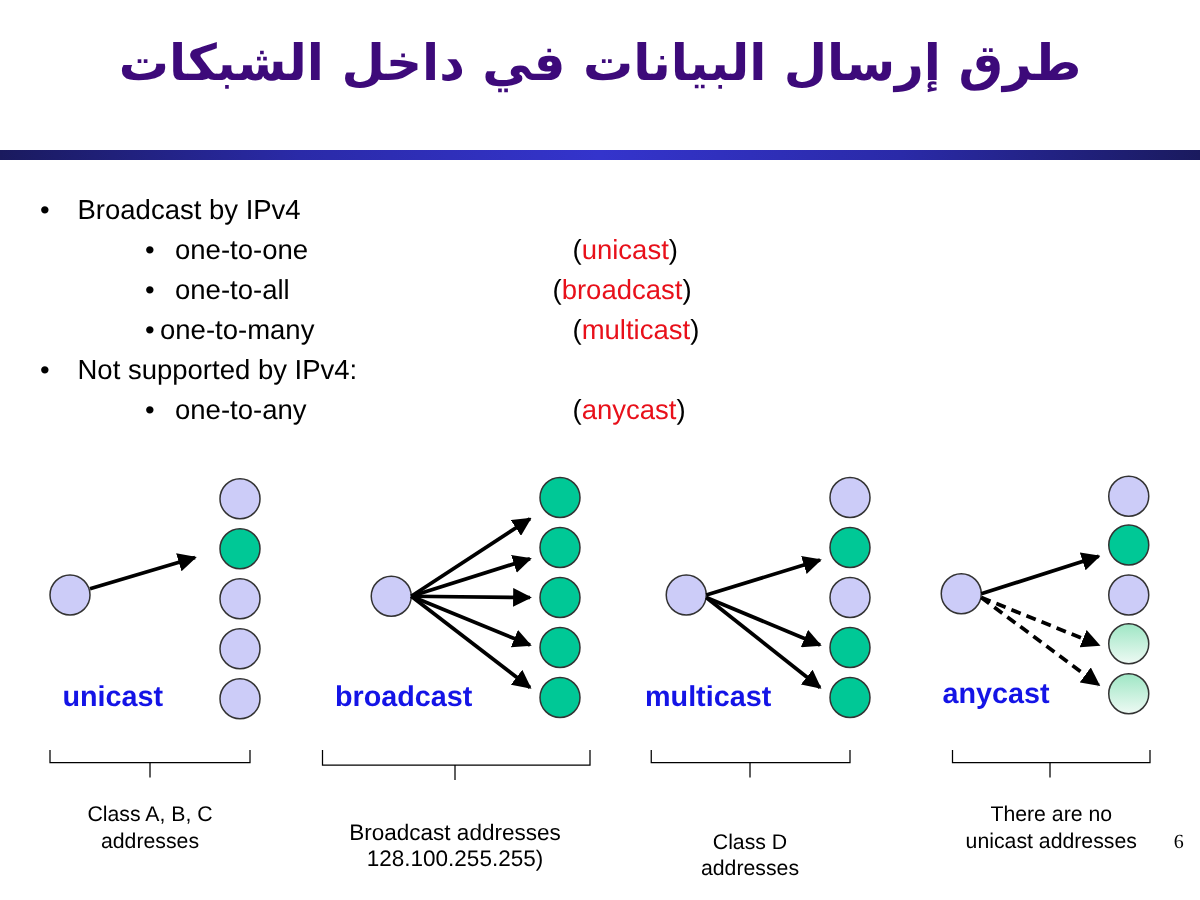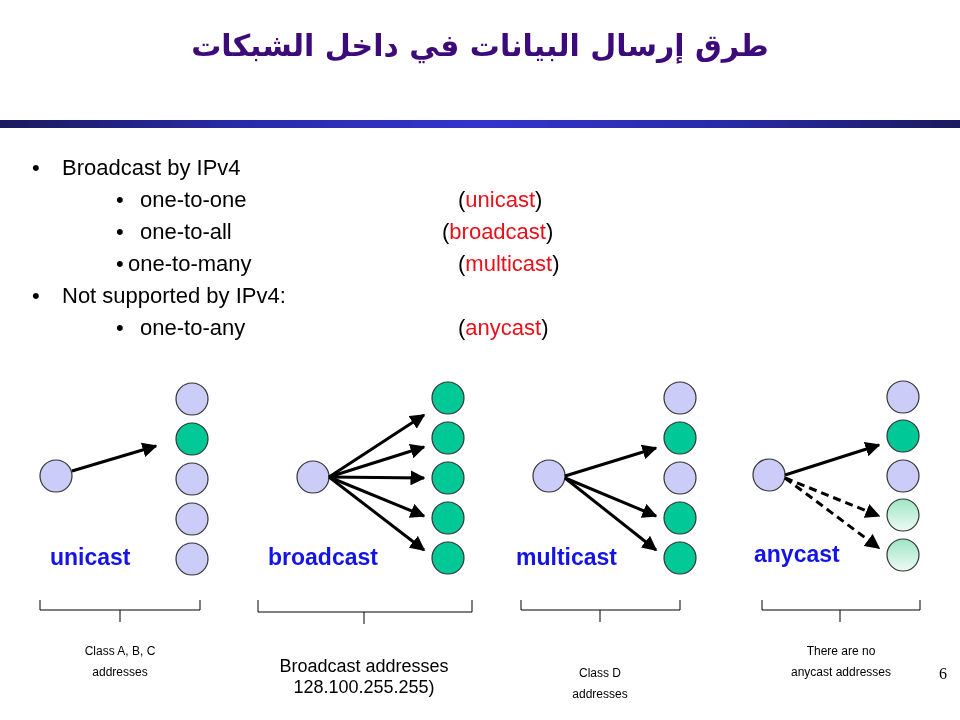--- a/index.html
+++ b/index.html
@@ -1,26 +1,26 @@
 <!DOCTYPE html>
 <html><head>
 <meta charset="utf-8">
 <style>
   html, body { margin:0; padding:0; }
   body { width:960px; height:720px; background:#ffffff; position:relative; overflow:hidden; font-family:"Liberation Sans", sans-serif; }
-  .title { position:absolute; top:28px; left:0; width:960px; text-align:center; font-family:"DejaVu Sans", sans-serif; font-weight:bold; font-size:30px; color:#3d0a7a; direction:rtl; }
+  .title { position:absolute; top:28px; left:0; width:960px; text-align:center; font-family:"DejaVu Sans", sans-serif; font-weight:bold; font-size:40px; color:#3d0a7a; direction:rtl; }
   .divider { position:absolute; top:120px; left:0; width:960px; height:8px;
      background:linear-gradient(to right, #1a1a5e 0%, #2a2aa8 25%, #3434cc 50%, #2a2aa8 75%, #1a1a5e 100%); }
   .bullets { position:absolute; top:152px; left:0; width:960px; font-size:22px; color:#000; }
   .line { position:absolute; height:32px; line-height:32px; white-space:nowrap; }
   .bul { position:absolute; }
   .paren .red { color:#e8101a; }
   svg.diagram { position:absolute; left:0; top:0; }
   .lbl { position:absolute; font-weight:bold; font-size:23px; color:#1414e6; }
-  .cap { position:absolute; text-align:center; font-size:12px; line-height:21px; color:#000; }
+  .cap { position:absolute; text-align:center; font-size:17px; line-height:21px; color:#000; }
   .pagenum { position:absolute; left:939px; top:665px; font-family:"Liberation Serif", serif; font-size:16px; color:#000; }
 </style>
 </head>
 <body>
 
 <div class="title">طرق إرسال البيانات في داخل الشبكات</div>
 <div class="divider"></div>
 
 <div class="bullets">
   <div class="line" style="top:0px;left:0">
@@ -129,16 +129,16 @@
 <div class="cap" style="left:244px;top:656px;width:240px;font-size:18px;line-height:21px">
   <div>Broadcast addresses</div>
   <div>128.100.255.255)</div>
 </div>
 <div class="cap" style="left:520px;top:663px;width:160px">
   <div>Class D</div>
   <div>addresses</div>
 </div>
 <div class="cap" style="left:746px;top:641px;width:190px">
   <div>There are no</div>
-  <div>anycast addresses</div>
+  <div>unicast addresses</div>
 </div>
 
 <div class="pagenum">6</div>
 
 </body></html>

